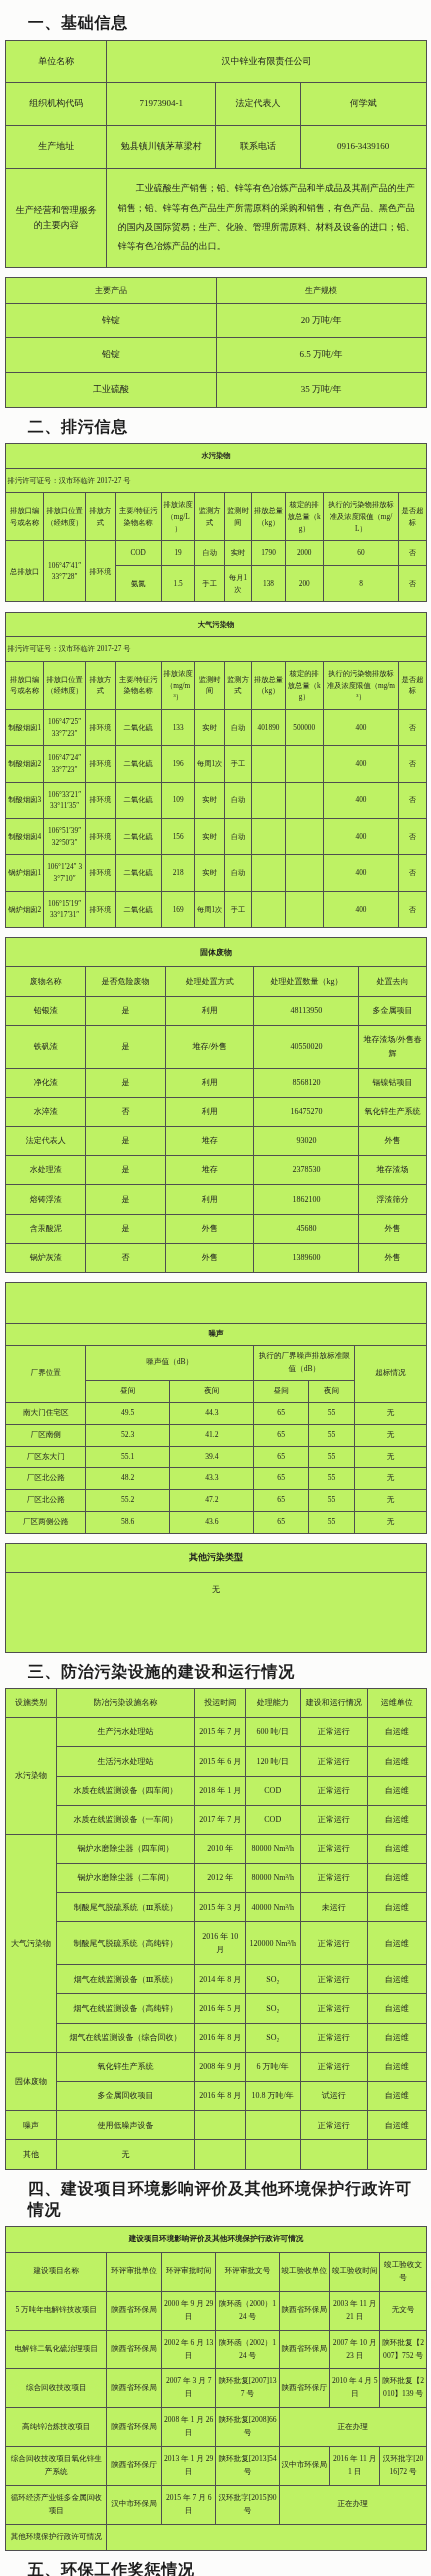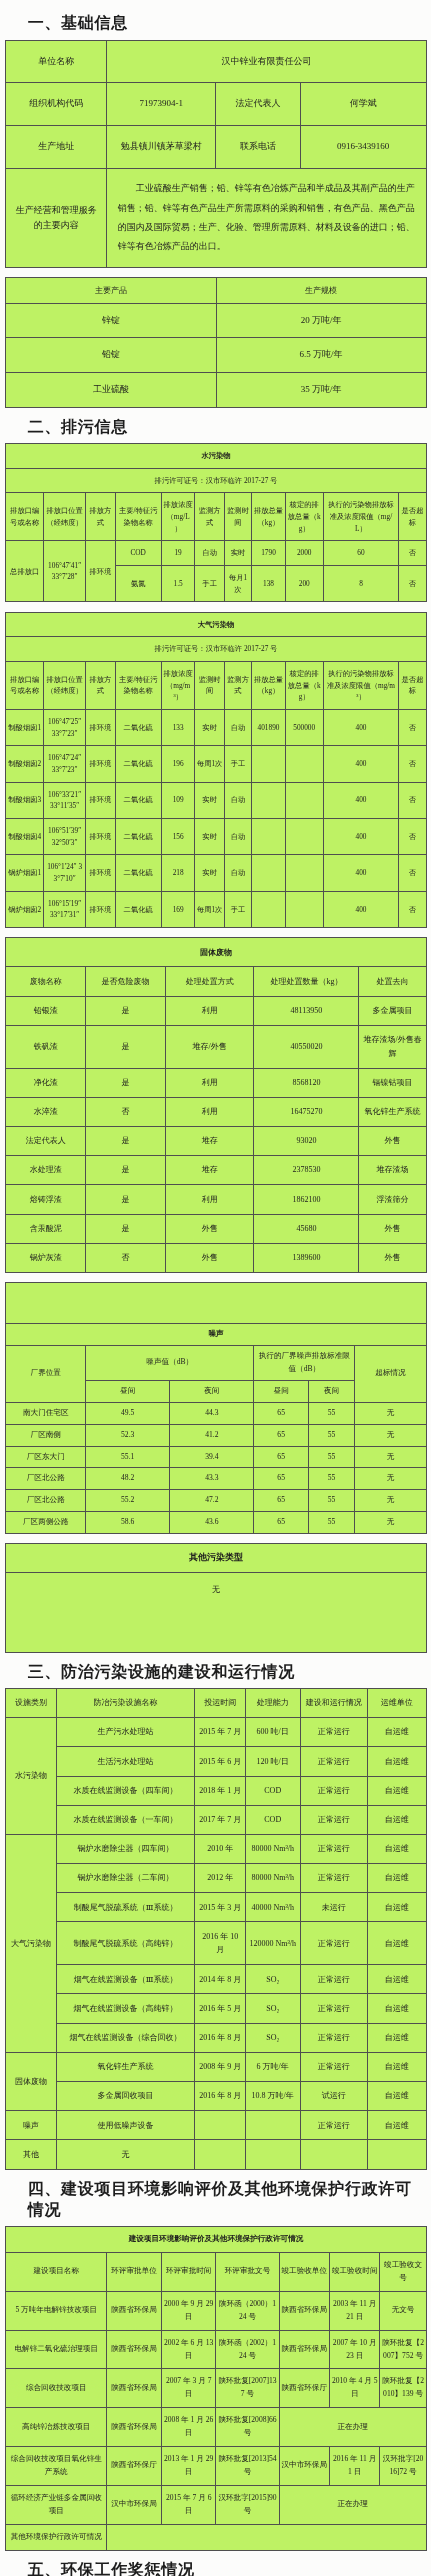--- a/index.html
+++ b/index.html
@@ -3,21 +3,21 @@
 <meta charset="utf-8">
 <style>
   html,body{margin:0;padding:0;background:#fcfcfb;}
   body{width:432px;font-family:"Liberation Serif","DejaVu Serif",serif;color:#1d1d1d;}
   .doc{padding:5.3px 5.3px 16px 5.3px;}
   h2{font-size:16px;font-weight:bold;margin:8px 0 5.3px 22.4px;letter-spacing:0.7px;}
   table{width:100%;border-collapse:collapse;table-layout:fixed;margin:0 0 9.2px 0;background:#bef264;}
   td,th{border:0.7px solid #4f4f4f;font-size:8px;font-weight:normal;text-align:center;
         vertical-align:middle;padding:5.3px 2px;line-height:1.7;word-break:break-all;}
   .t{font-weight:bold;font-size:9px;padding:6px 2.6px;}
-  .l{text-align:center;padding-left:5.3px;}
+  .l{text-align:left;padding-left:5.3px;}
   .p{text-align:left;padding:8px 9.2px;line-height:2.15;white-space:pre-line;text-indent:2em;font-size:8.3px;}
   .sp{height:32px;}
   .big{height:63px;vertical-align:top;padding-top:10.6px;}
   table.basic td{padding:13.2px 5.3px;font-size:9px;}
   table.basic .p{padding:10.6px 10.6px;}
   table.products td{padding:9.2px;font-size:9px;}
   table.poll td,table.poll th{padding:6px 1.3px;font-size:7.3px;line-height:1.6;}
   table.solid td,table.solid th{padding:7.3px 2px;font-size:8px;}
   table.noise td,table.noise th{padding:4px 2px;font-size:7.6px;}
   table.fac td,table.fac th{padding:7.3px 2.6px;font-size:8px;}

